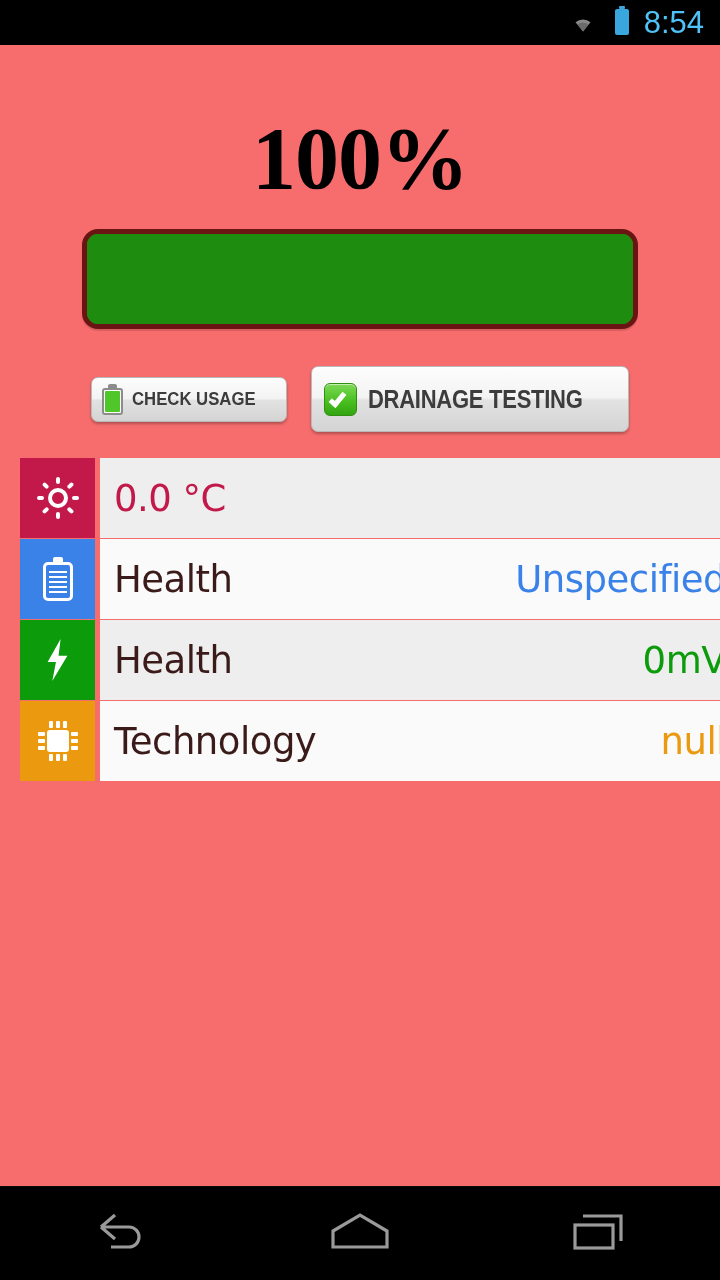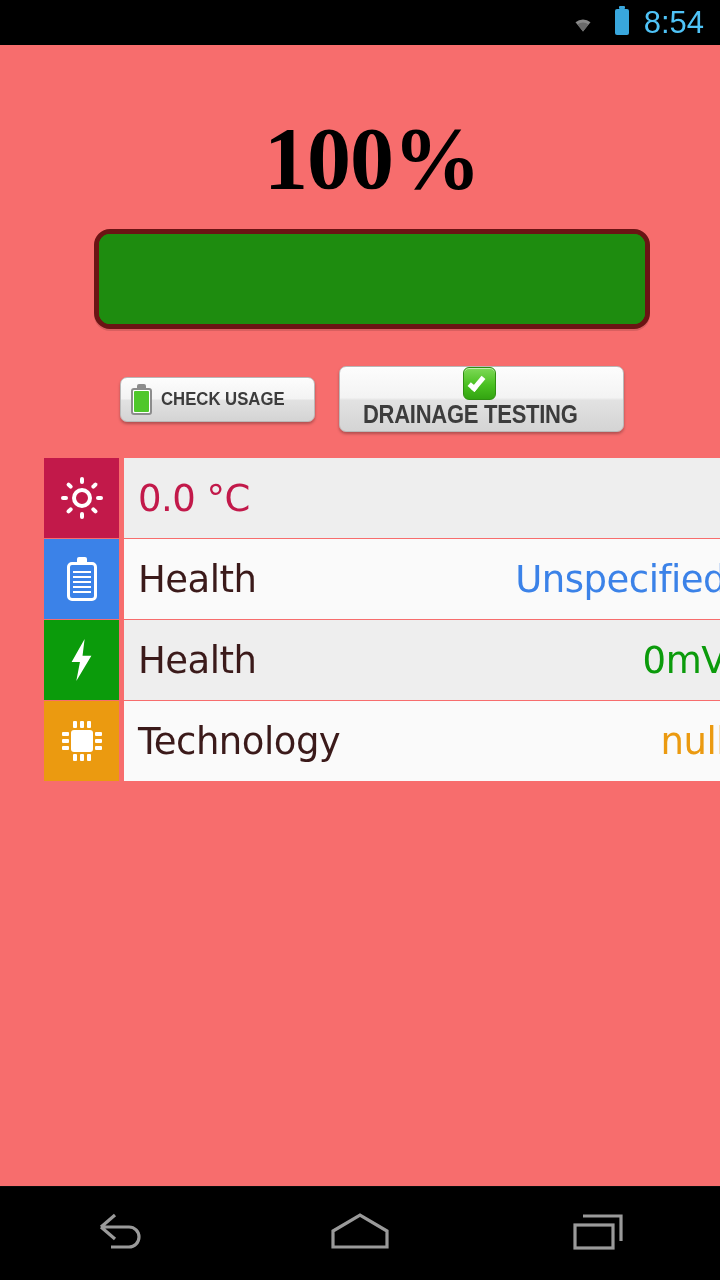--- a/index.html
+++ b/index.html
@@ -163,21 +163,20 @@
     box-sizing: border-box;
     cursor: pointer;
   }
   .btn-check {
     height: 45px;
     padding: 0 13px 0 10px;
   }
   .btn-drain {
     height: 66px;
     padding: 0 16px 0 12px;
-    flex-direction: column;
   }
   .btn-label {
     font-family: "Liberation Sans", sans-serif;
     font-weight: bold;
     color: #3c3c3c;
     transform: scaleX(0.88);
     transform-origin: left center;
     white-space: nowrap;
   }
   .btn-check .btn-label { font-size: 19px; margin-left: 9px; letter-spacing: 0px; }
@@ -359,21 +358,21 @@
     <span class="sb-batt">
       <svg width="20" height="30" viewBox="0 0 20 30">
         <rect x="7" y="0" width="6" height="3" rx="1" fill="#39a7dd"></rect>
         <rect x="3" y="3" width="14" height="26" rx="2" fill="#39a7dd"></rect>
       </svg>
     </span>
     <span class="sb-time" style="color: rgb(79, 195, 247);">8:54</span>
   </div>
 
 
-  <div class="content" style="background: rgb(247, 109, 109); padding-left: 24px;">
+  <div class="content" style="background: rgb(247, 109, 109);">
 
     <div class="percent">100%</div>
 
     <div class="bar-wrap" style="border-color: rgb(107, 20, 20);">
       <div class="bar-fill" id="bar-fill" style="width: 100%; background: rgb(30, 140, 15);"></div>
     </div>
 
     <div class="btn-row">
       <div class="btn btn-check">
         <span class="ico-batt-chart">

